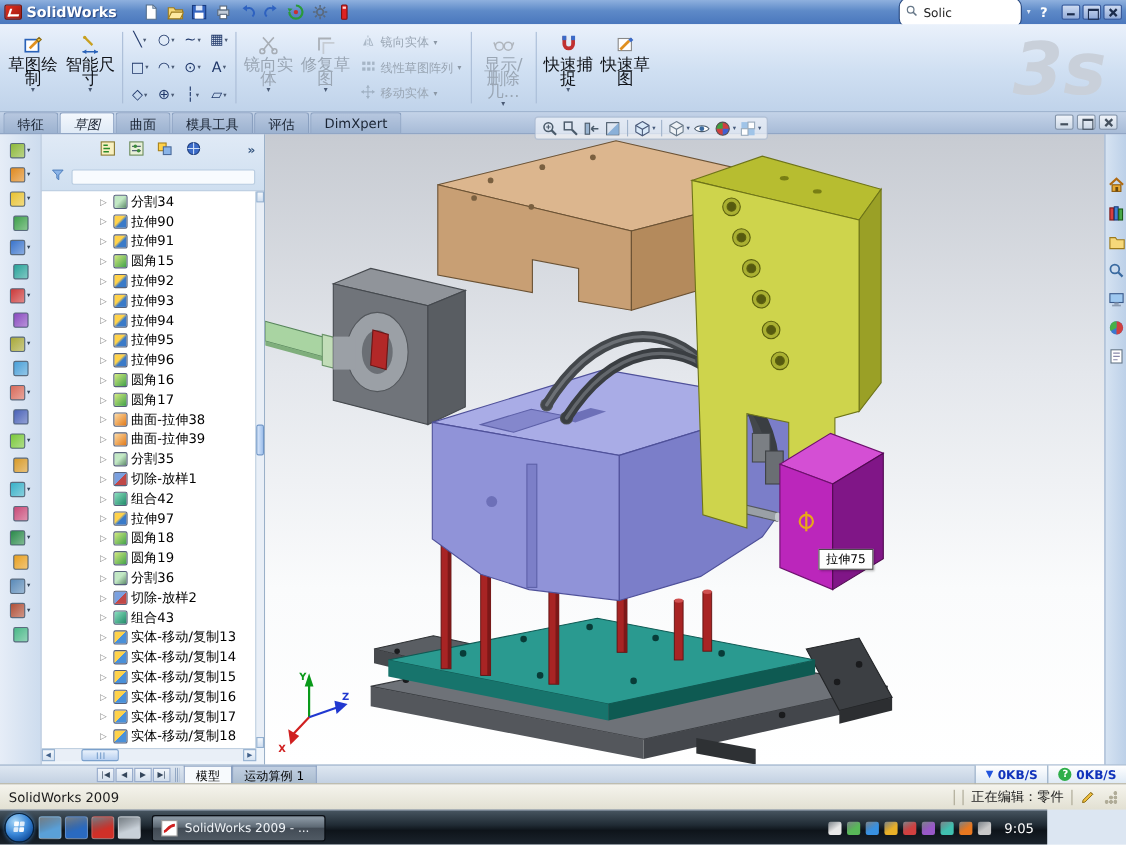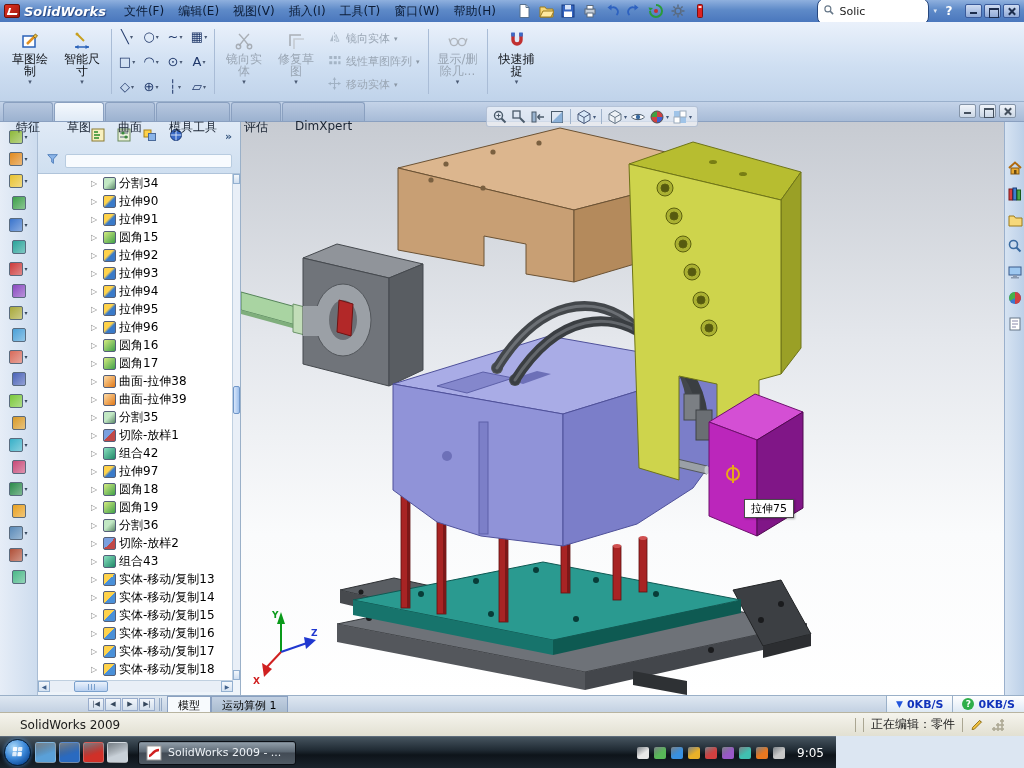--- a/index.html
+++ b/index.html
@@ -3,21 +3,21 @@
 <meta charset="utf-8">
 <style>
 *{margin:0;padding:0;box-sizing:border-box;}
 body{font-family:"DejaVu Sans","Liberation Sans",sans-serif;font-size:12px;-webkit-font-smoothing:antialiased;}
 .screen{position:relative;width:1024px;height:768px;background:#dce6f2;overflow:hidden;}
 
 
 .titlebar{position:absolute;left:0;top:0;width:1024px;height:22px;background:linear-gradient(#8fb0de,#5e8ac8 45%,#4a77bd);display:flex;align-items:center;padding:0 4px;gap:1px;}
 .logo-badge{width:16px;height:14px;background:linear-gradient(135deg,#e03020,#a01810);border:1px solid #701008;border-radius:2px;position:relative;flex:none;}
 .logo-badge::after{content:"";position:absolute;left:3px;top:3px;width:8px;height:5px;border-left:2px solid #fff;border-bottom:2px solid #fff;transform:skewX(-18deg);}
-.app-name{color:#fff;font-weight:bold;font-size:13px;margin:0 10px 0 3px;text-shadow:1px 1px 1px #27447e;font-style:italic;}
+.app-name{color:#fff;font-weight:bold;font-size:13px;margin:0 10px 0 3px;text-shadow:1px 1px 1px #27447e;}
 .menus{display:flex;}
 .menu-item{color:#0c1c36;padding:2px 7px;font-size:12px;white-space:nowrap;cursor:default;}
 .qicons{display:flex;margin-left:10px;gap:2px;align-items:center;}
 .qicon{width:20px;height:18px;display:flex;align-items:center;justify-content:center;border-radius:2px;}
 .searchwrap{margin-left:auto;display:flex;align-items:center;gap:4px;}
 .searchbox{width:112px;height:27px;background:#fff;border:1px solid #26477e;border-radius:8px;display:flex;align-items:center;padding:0 5px;gap:4px;font-size:11px;color:#222;}
 .searchbox .val{flex:1;overflow:hidden;white-space:nowrap;}
 .scaret{font-size:7px;color:#dce6f4;}
 .help-btn{color:#fff;font-weight:bold;width:16px;text-align:center;}
 .win-btns{display:flex;gap:2px;margin-left:4px;}
@@ -26,35 +26,35 @@
 .wbtn.max::after{content:"";position:absolute;left:4px;top:3px;width:8px;height:7px;border:2px solid #1c2c4c;border-width:2px 1px 1px 1px;}
 .wbtn.close::before,.wbtn.close::after{content:"";position:absolute;left:7px;top:2px;width:2px;height:9px;background:#1c2c4c;}
 .wbtn.close::before{transform:rotate(45deg);}.wbtn.close::after{transform:rotate(-45deg);}
 
 
 .ribbon{position:absolute;left:0;top:22px;width:1024px;height:80px;background:linear-gradient(#eaf1fb,#cfdff2 55%,#c0d3ea);border-bottom:1px solid #9ab0cc;display:flex;align-items:stretch;padding:2px 4px;z-index:2;}
 .watermark{position:absolute;right:18px;top:2px;font-size:66px;font-style:italic;font-weight:bold;color:#c9d0da;z-index:0;pointer-events:none;}
 .rsep{width:1px;background:#a9bcd6;margin:5px 3px;flex:none;}
 .rbtn{display:flex;flex-direction:column;align-items:center;justify-content:flex-start;padding:4px 3px 0;width:52px;text-align:center;flex:none;z-index:1;}
 .rbtn .ricon{height:23px;display:flex;align-items:center;}
-.rlabel{font-size:12px;line-height:12px;color:#101318;margin-top:2px;}
+.rlabel{font-size:15px;line-height:12px;color:#101318;margin-top:2px;}
 .rbtn.disabled .rlabel{color:#9aa6b4;}
 .rbtn.disabled svg{opacity:.45;filter:grayscale(1);}
 .rcaret{font-size:7px;color:#4a5a74;margin-top:1px;}
 .entity-grid{display:grid;grid-template-columns:repeat(4,24px);grid-auto-rows:25px;align-content:center;z-index:1;}
 .ecell{display:flex;align-items:center;justify-content:center;gap:1px;color:#20386a;font-size:13px;}
 .ecell .c2{font-size:6px;color:#4a5a74;}
 .stackcol{display:flex;flex-direction:column;justify-content:space-around;padding:3px 2px;z-index:1;}
 .stackbtn{display:flex;align-items:center;gap:4px;padding:1px 3px;font-size:11px;color:#9aa6b4;white-space:nowrap;}
 .stackbtn .c2{font-size:7px;color:#8a96a4;}
 
 
 .cmdtabs{position:absolute;left:0;top:102px;width:1024px;height:20px;background:linear-gradient(#c4d3e8,#a7bbd7);display:flex;align-items:flex-end;padding-left:3px;border-bottom:1px solid #8aa0c0;z-index:1;}
-.ctab{padding:16px 12px 2px;font-size:12px;color:#1a2433;background:linear-gradient(#b7c7df,#9cb2d0);border:1px solid #8aa0c0;border-bottom:none;border-radius:3px 3px 0 0;margin-right:1px;height:19px;white-space:nowrap;}
-.ctab.active{background:linear-gradient(#f4f8fd,#dfeaf6);}
+.ctab{padding:2px 12px 2px;font-size:12px;color:#1a2433;background:linear-gradient(#b7c7df,#9cb2d0);border:1px solid #8aa0c0;border-bottom:none;border-radius:3px 3px 0 0;margin-right:1px;height:19px;white-space:nowrap;}
+.ctab.active{background:linear-gradient(#f4f8fd,#dfeaf6);font-style:italic;}
 .mdi-controls{position:absolute;right:8px;top:104px;display:flex;gap:3px;z-index:3;}
 .mbtn{width:17px;height:14px;background:linear-gradient(#f0f4fa,#ccd8e6);border:1px solid #8494a8;border-radius:2px;position:relative;}
 .mbtn.min::after{content:"";position:absolute;left:4px;bottom:3px;width:7px;height:2px;background:#44505e;}
 .mbtn.max::after{content:"";position:absolute;left:4px;top:3px;width:8px;height:7px;border:1px solid #44505e;border-top-width:2px;}
 .mbtn.close::before,.mbtn.close::after{content:"";position:absolute;left:7px;top:2px;width:2px;height:9px;background:#44505e;}
 .mbtn.close::before{transform:rotate(45deg);}.mbtn.close::after{transform:rotate(-45deg);}
 
 
 .main{position:absolute;left:0;top:122px;width:1024px;height:573px;}
 .lefttools{position:absolute;left:0;top:0;width:38px;height:573px;background:linear-gradient(90deg,#e6edf7,#cddcee);border-right:1px solid #aabdd4;display:flex;flex-direction:column;align-items:center;padding-top:6px;gap:5px;overflow:hidden;}
@@ -109,59 +109,50 @@
 .nav-btn{min-width:16px;height:13px;font-size:7px;color:#35475c;background:linear-gradient(#f2f6fb,#d2deec);border:1px solid #98accc;display:flex;align-items:center;justify-content:center;padding:0 1px;}
 .splitter{width:4px;height:13px;margin:0 4px;background:repeating-linear-gradient(90deg,#93a8c4 0 1px,transparent 1px 2px);}
 .mtab{padding:1px 10px;height:16px;border:1px solid #8aa0c0;border-bottom:none;background:linear-gradient(#c2d0e2,#aabccf);white-space:nowrap;}
 .mtab.active{background:#f7fafd;}
 .badges{margin-left:auto;display:flex;align-items:stretch;height:17px;}
 .badge{display:flex;align-items:center;gap:4px;padding:0 9px;background:linear-gradient(#ffffff,#dce8f4);border-left:1px solid #9ab0c8;color:#1133bb;font-size:11px;font-weight:bold;}
 .badge .dn{color:#2255dd;font-size:9px;}
 .qcircle{width:12px;height:12px;border-radius:50%;background:#2fae4a;color:#fff;font-size:9px;line-height:12px;text-align:center;font-weight:bold;}
 
 
-.statusbar{position:absolute;left:0;top:712px;width:1024px;height:24px;background:linear-gradient(#f5f4ed,#e2e0d2);border-top:1px solid #b8b4a0;display:flex;align-items:center;padding:0 20px;font-size:12px;color:#1a1a1a;}
+.statusbar{position:absolute;left:0;top:712px;width:1024px;height:24px;background:linear-gradient(#f5f4ed,#e2e0d2);border-top:1px solid #b8b4a0;display:flex;align-items:center;padding:0 8px;font-size:12px;color:#1a1a1a;}
 .sb-right{margin-left:auto;display:flex;align-items:center;gap:7px;}
 .sb-sep{width:1px;height:14px;background:#aaa692;}
 .sb-grip{width:13px;height:13px;background:
  radial-gradient(circle at 3px 11px,#b0ac98 1.5px,transparent 2px),
  radial-gradient(circle at 7px 7px,#b0ac98 1.5px,transparent 2px),
  radial-gradient(circle at 11px 3px,#b0ac98 1.5px,transparent 2px),
  radial-gradient(circle at 7px 11px,#b0ac98 1.5px,transparent 2px),
  radial-gradient(circle at 11px 7px,#b0ac98 1.5px,transparent 2px),
  radial-gradient(circle at 11px 11px,#b0ac98 1.5px,transparent 2px);}
 
 
-.taskbar{position:absolute;left:0;top:736px;width:836px;height:32px;background:linear-gradient(#46545f,#202b34 42%,#0e141a 58%,#1b242d);border-top:1px solid #5d6b7a;display:flex;align-items:center;padding:0 4px;gap:4px;}
+.taskbar{position:absolute;left:0;top:736px;width:952px;height:32px;background:linear-gradient(#46545f,#202b34 42%,#0e141a 58%,#1b242d);border-top:1px solid #5d6b7a;display:flex;align-items:center;padding:0 4px;gap:4px;}
 .startorb{width:27px;height:27px;border-radius:50%;background:radial-gradient(circle at 35% 28%,#a8d8f8,#3a87d8 48%,#13509e 78%,#0a3570);border:1px solid #06223f;display:flex;align-items:center;justify-content:center;flex:none;box-shadow:0 0 4px rgba(90,170,255,.6);}
 .qlicon{width:21px;height:21px;border-radius:3px;border:1px solid rgba(255,255,255,.22);flex:none;}
 .taskbtn{height:24px;width:158px;display:flex;align-items:center;gap:6px;padding:0 7px;border-radius:3px;border:1px solid #0a0e14;background:linear-gradient(#57626e,#39424c 45%,#262d36 50%,#323a44);box-shadow:inset 0 1px 0 #78848f;color:#eef2f6;font-size:11px;white-space:nowrap;overflow:hidden;flex:none;}
 .taskbtn.active{background:linear-gradient(#93a0ac,#5d6974 45%,#424b55 50%,#505a64);}
 .tbicon{width:16px;height:16px;flex:none;}
 .tray{margin-left:auto;display:flex;align-items:center;gap:5px;padding:0 3px;}
 .trayicon{width:12px;height:12px;border-radius:2px;flex:none;}
 .clock{color:#fff;font-size:12px;margin:0 8px 0 5px;}
 </style>
 </head>
 <body>
 
 <div class="screen">
 
   <div class="titlebar">
     <span class="logo-badge"></span>
     <span class="app-name">SolidWorks</span>
-    <div class="menus" id="menus">
-        <span class="menu-item">文件(F)</span>
-        <span class="menu-item">编辑(E)</span>
-        <span class="menu-item">视图(V)</span>
-        <span class="menu-item">插入(I)</span>
-        <span class="menu-item">工具(T)</span>
-        <span class="menu-item">窗口(W)</span>
-        <span class="menu-item">帮助(H)</span>
-      </div>
     <div class="qicons" id="qicons">
         <span class="qicon">
           <svg width="16" height="16" viewBox="0 0 16 16">
             <path d="M4 1.5 h6 l3 3 v10 h-9 z" fill="#fff" stroke="#56708e"></path>
             <path d="M10 1.5 v3 h3" fill="none" stroke="#56708e"></path>
           </svg>
         </span>
         <span class="qicon">
           <svg width="16" height="16" viewBox="0 0 16 16">
             <path d="M2 4 h5 l1.5 2 H15 v8 H2 z" fill="#f6d87a" stroke="#9c7a1c"></path>
@@ -226,20 +217,21 @@
       <span class="help-btn">?</span>
       <div class="win-btns">
         <span class="wbtn min"></span>
         <span class="wbtn max"></span>
         <span class="wbtn close"></span>
       </div>
     </div>
   </div>
 
   <div class="ribbon" id="ribbon">
+    <div class="watermark">3s</div>
   <div class="rbtn">
         <span class="ricon">
           <svg width="20" height="20" viewBox="0 0 20 20">
             <rect x="3" y="6" width="12" height="11" fill="#fefefe" stroke="#2a62b8" stroke-width="1.5"></rect>
             <path d="M7 14 L14 7" stroke="#e09020" stroke-width="2.5"></path>
             <path d="M13.2 6.2 L15.5 4 L17.5 6 L15.2 8.2 z" fill="#f0c040" stroke="#8a6a10"></path>
           </svg>
         </span>
         <div class="rlabel">草图绘制</div>
         <div class="rcaret">▾</div>
@@ -378,20 +370,30 @@
       <div class="rbtn">
         <span class="ricon">
           <svg width="20" height="20" viewBox="0 0 20 20">
             <path d="M6 3 v7 a4 4 0 0 0 8 0 V3" fill="none" stroke="#c03030" stroke-width="3.4"></path>
             <rect x="4.2" y="2.5" width="3.6" height="4" fill="#3a6ac8"></rect>
             <rect x="12.2" y="2.5" width="3.6" height="4" fill="#3a6ac8"></rect>
           </svg>
         </span>
         <div class="rlabel">快速捕捉</div>
         <div class="rcaret">▾</div>
+      </div>
+      <div class="rbtn">
+        <span class="ricon">
+          <svg width="20" height="20" viewBox="0 0 20 20">
+            <rect x="3" y="5" width="12" height="11" fill="#fff" stroke="#888"></rect>
+            <path d="M5 15 L13 7" stroke="#e09020" stroke-width="2.5"></path>
+            <path d="M12.2 6.2 L14.5 4 L16.8 6.3 L14.5 8.5 z" fill="#3a6ac8"></path>
+          </svg>
+        </span>
+        <div class="rlabel">快速草图</div>
       </div>
     </div>
 
   <div class="cmdtabs" id="cmdtabs">
       <span class="ctab">特征</span>
       <span class="ctab active">草图</span>
       <span class="ctab">曲面</span>
       <span class="ctab">模具工具</span>
       <span class="ctab">评估</span>
       <span class="ctab">DimXpert</span>

